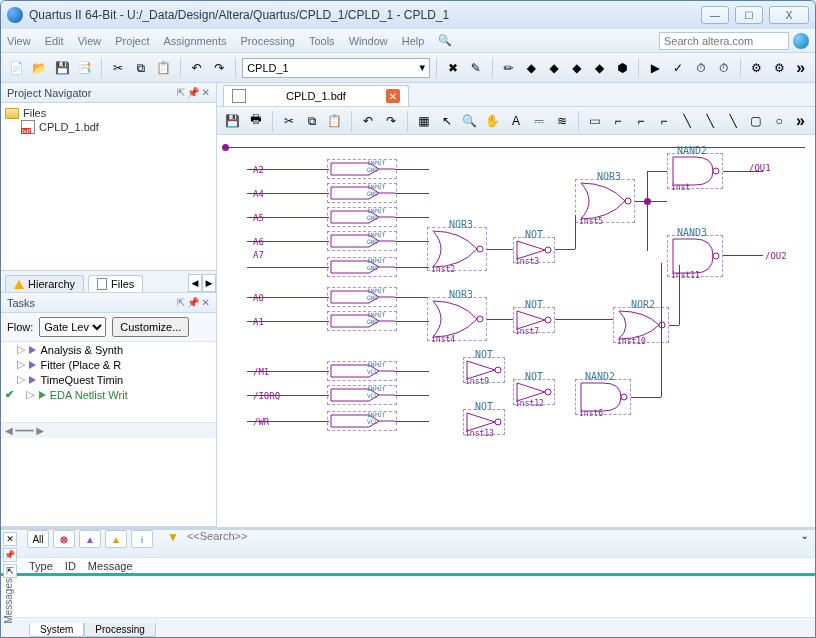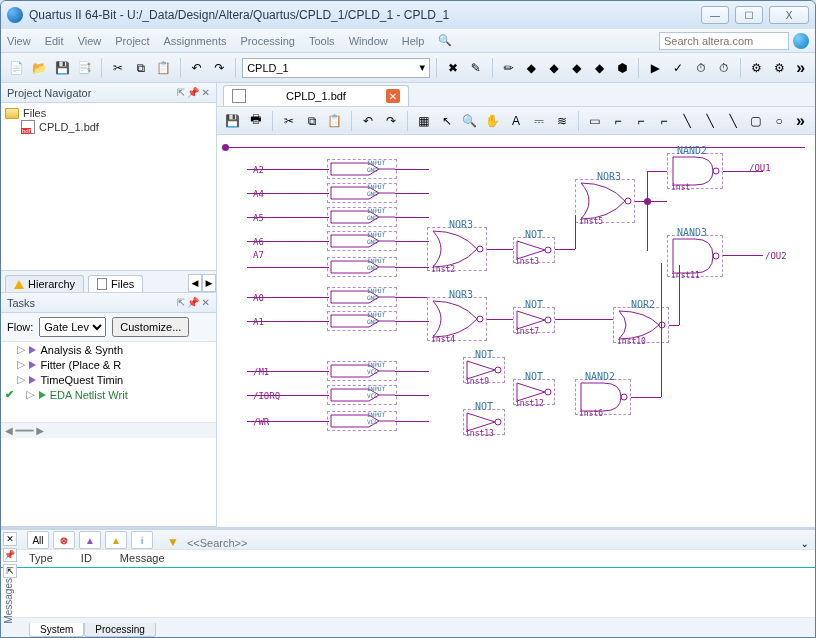--- a/index.html
+++ b/index.html
@@ -75,29 +75,29 @@
   .wire.v { width:1px; }
   .node { position:absolute;width:7px;height:7px;border-radius:50%;background:#8e1b8e;transform:translate(-3px,-3px); }
   
   .pinlabel { position:absolute;font-size:9px;color:#8e1b8e;font-family:monospace; }
   .gatebox { position:absolute;border:1px dashed #b090d0;background:rgba(255,255,255,0.0); }
   .gatelabel { position:absolute;font-size:10px;color:#3a7aa0;font-family:monospace; }
   .instlabel { position:absolute;font-size:8px;color:#8e1b8e;font-family:monospace; }
   
   
   .messages { height:110px; border-top:3px solid #c8d6e5; display:flex; flex-direction:column; }
-  .msgtb { height:20px;background:linear-gradient(#f4f8fc,#e5eef7);border-bottom:1px solid #dde6ef;display:flex;align-items:flex-end;padding:0 6px;gap:4px; }
+  .msgtb { height:28px;background:linear-gradient(#f4f8fc,#e5eef7);border-bottom:1px solid #dde6ef;display:flex;align-items:flex-start;padding:0 6px;gap:4px; }
   .msgbtn { height:18px;min-width:22px;border:1px solid #bcccdc;border-radius:2px;background:#fff;font-size:10px;display:flex;align-items:center;justify-content:center;padding:0 3px;cursor:pointer; }
   .msg-x { color:#d03030;font-weight:bold; }
   .msg-tri { color:#9050c0; }
   .msg-warn { color:#e0a000; }
   .msg-info { color:#3a7ad0; }
   .funnel { color:#e0a000;font-size:12px;margin-left:10px; }
   .msgsearch { border:none;background:transparent;font-size:11px;color:#999;width:120px;margin-left:4px; }
-  .msgcols { height:18px;border-bottom:1px solid #14b8a6;display:flex;font-family:monospace;font-size:11px;padding:2px 8px 0 28px;gap:28px;color:#333; }
+  .msgcols { height:18px;border-bottom:3px solid #14b8a6;display:flex;font-family:monospace;font-size:11px;padding:2px 8px 0 28px;gap:12px;color:#333; }
   .msgbody { flex:1;background:#fff; }
   .msgsidelabel { position:absolute;left:2px;writing-mode:vertical-rl;transform:rotate(180deg);font-size:10px;color:#5a6a7a; }
   .msgbottabs { height:20px;display:flex;align-items:flex-end;padding-left:28px;background:#eef4fa;border-top:1px solid #dde6ef; }
   .msgbottab { font-size:10px;padding:1px 10px;border:1px solid #bcccdc;border-top:none;border-radius:0 0 3px 3px;background:#fff;cursor:pointer; }
   .msgbottab.inactive { background:#e8eef4; }
   .msgsidebtns { position:absolute;left:2px;display:flex;flex-direction:column;gap:2px;margin-top:2px; }
   .msgsidebtn { width:14px;height:14px;border:1px solid #bcccdc;background:#fff;font-size:9px;display:flex;align-items:center;justify-content:center; }
   
   .messageswrap { position:relative; display:flex; flex-direction:column; flex:1; }
   

